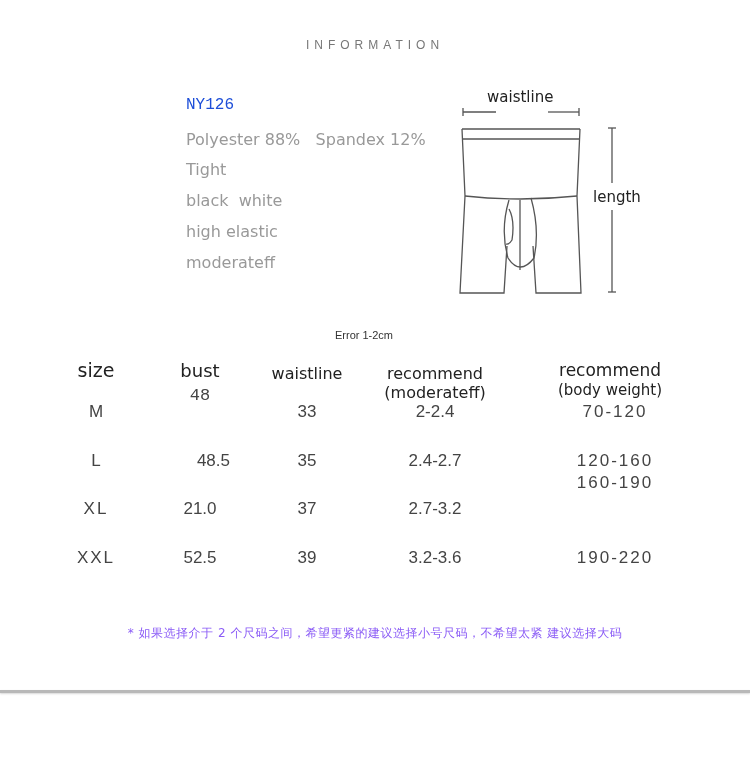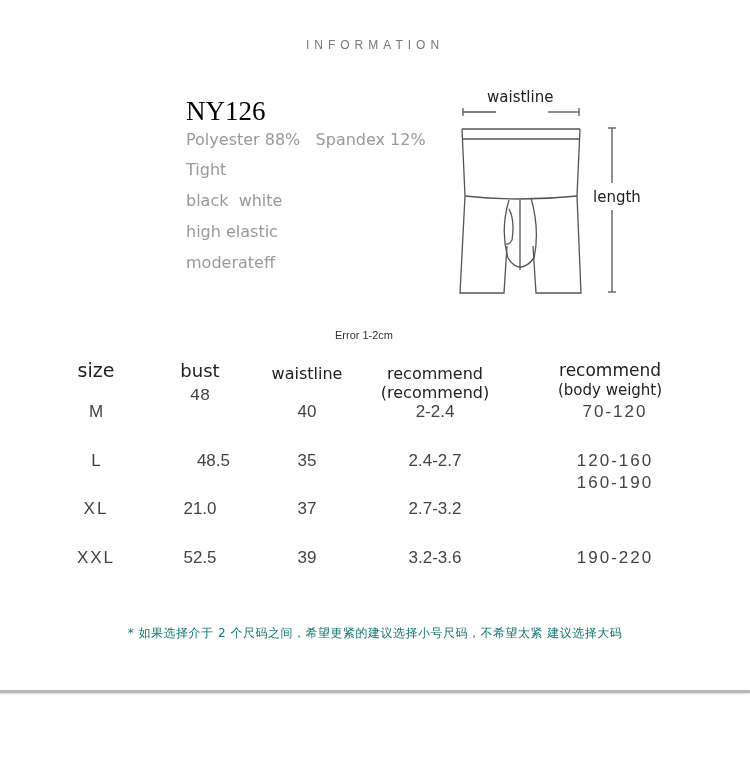--- a/index.html
+++ b/index.html
@@ -5,33 +5,33 @@
   html, body { margin:0; padding:0; background:#ffffff; }
   body { width:750px; height:765px; position:relative; overflow:hidden;
          font-family:"DejaVu Sans", "Liberation Sans", sans-serif; }
   .abs { position:absolute; }
 
   .title { left:0; width:750px; top:38px; text-align:center; font-size:12px;
            letter-spacing:5px; color:#777; font-family:"Liberation Sans", sans-serif; }
 
   .info-row { position:absolute; left:0; height:26px; }
   .info-value { position:absolute; left:186px; color:#999; font-size:16px; white-space:nowrap; }
-  .info-value.model { font-size:27px; color:#000000; font-family:Liberation Serif, serif; top:-3px; }
+  .info-value.model { font-size:16px; color:#1d4ed8; font-family:Liberation Mono, monospace; top:-3px; }
 
   .diagram-label { font-size:15px; color:#222; }
 
   .error-note { left:0; width:728px; text-align:center; top:329px; font-size:11px; color:#333;
                 font-family:"Liberation Sans", sans-serif; }
 
   .th { position:absolute; text-align:center; color:#222; white-space:nowrap; }
   .td { position:absolute; text-align:center; color:#444; font-size:17px; white-space:nowrap;
         font-family:"Liberation Sans", sans-serif; }
   .td.spaced { letter-spacing:2px; }
 
-  .footnote { left:0; width:750px; top:625px; text-align:center; font-size:12px; color:#0f766e;
+  .footnote { left:0; width:750px; top:625px; text-align:center; font-size:12px; color:#8b5cf6;
               letter-spacing:0.5px; }
   .separator { left:0; top:690px; width:750px; height:3px; background:#b8b8b8;
                box-shadow:0 1px 2px #d8d8d8; }
 </style>
 </head>
 <body>
 
 <div class="abs title">INFORMATION</div>
 
 <div>
@@ -94,31 +94,31 @@
 
 <div class="abs error-note">Error 1-2cm</div>
 
 <div>
 
   <div class="th" style="left:66px; width:60px; top:359px; font-size:19px;">size</div>
   <div class="th" style="left:170px; width:60px; top:360px; font-size:18px;">bust</div>
   <div class="th" style="left:262px; width:90px; top:364px; font-size:16px;">waistline</div>
   <div class="th" style="left:380px; width:110px; top:364px; font-size:16px; line-height:19px;">
     <div>recommend</div>
-    <div>(recommend)</div>
+    <div>(moderateff)</div>
   </div>
   <div class="th" style="left:540px; width:140px; top:360px; line-height:20px;">
     <div style="font-size:17px;">recommend</div>
     <div style="font-size:15px;">(body weight)</div>
   </div>
 
   <div>
     <div class="td" style="left:66px; width:60px; top:402px;">M</div>
     <div class="td" style="left:170px; width:60px; top:386px;font-family:Liberation Mono, monospace;">48</div>
-    <div class="td" style="left:277px; width:60px; top:402px;">40</div>
+    <div class="td" style="left:277px; width:60px; top:402px;">33</div>
     <div class="td" style="left:385px; width:100px; top:402px;">2-2.4</div>
     <div class="td spaced" style="left:555px; width:120px; top:402px;">70-120</div>
   </div>
 
   <div>
     <div class="td" style="left:66px; width:60px; top:451px;">L</div>
     <div class="td" style="left:170px; width:60px; top:451px;text-align:right;">48.5</div>
     <div class="td" style="left:277px; width:60px; top:451px;">35</div>
     <div class="td" style="left:385px; width:100px; top:451px;">2.4-2.7</div>
     <div class="td spaced" style="left:555px; width:120px; top:451px;">120-160</div>

